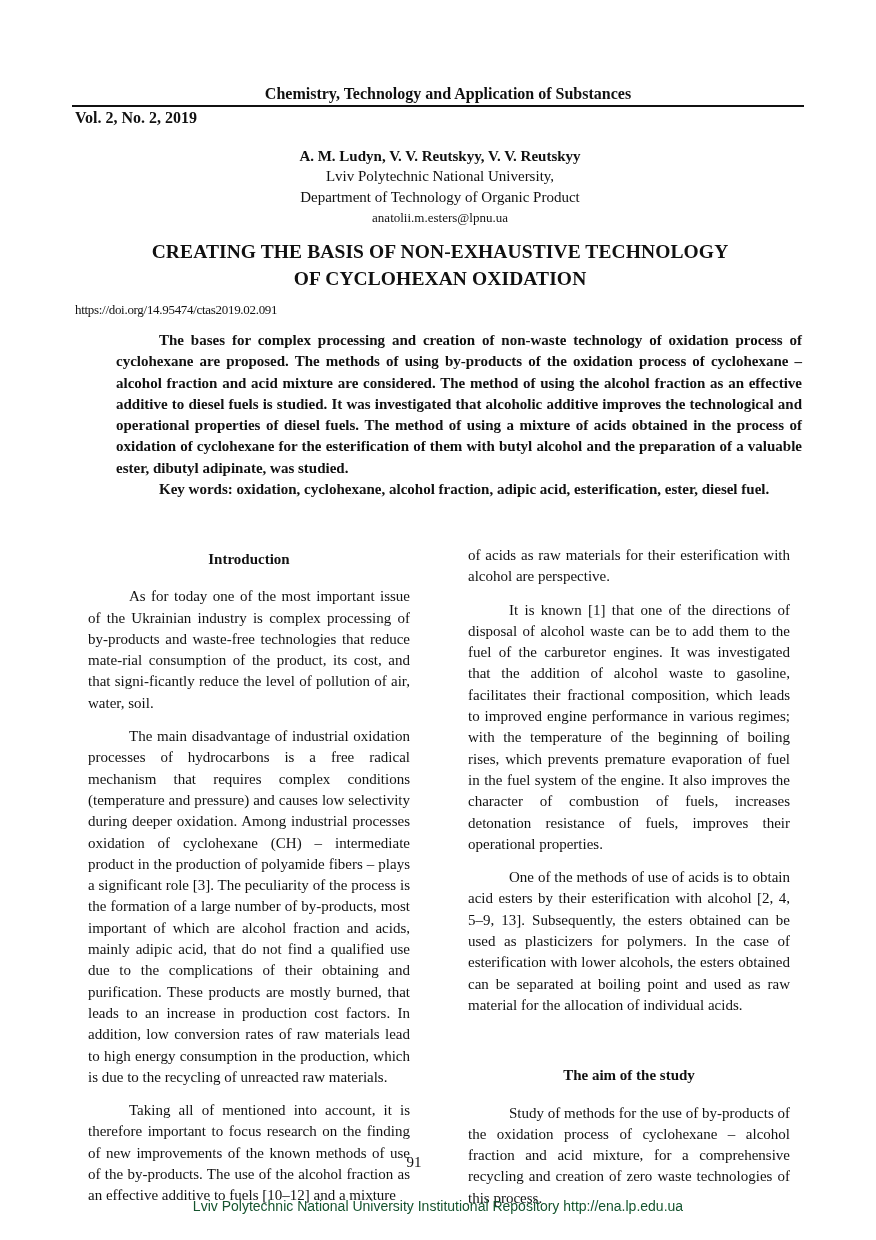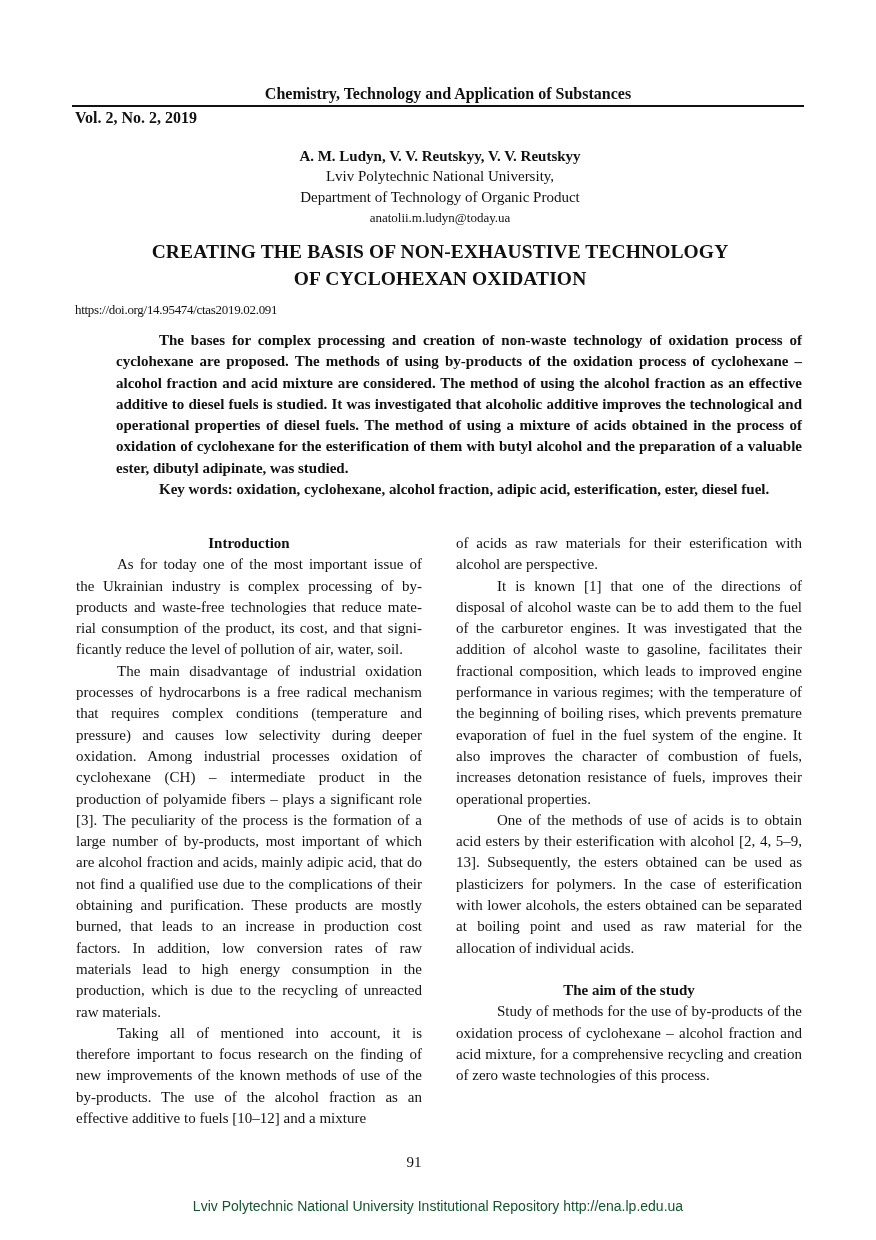--- a/index.html
+++ b/index.html
@@ -15,40 +15,40 @@
   .email { font-size: 13px; line-height: 19px; }
   .title { position: absolute; left: 76px; width: 728px; top: 238px; text-align: center;
            font-weight: bold; font-size: 19.5px; line-height: 27px; letter-spacing: 0.1px; }
   .doi { position: absolute; left: 75px; top: 301px; font-size: 13px; line-height: 18px; letter-spacing: -0.3px; }
   .abstract { position: absolute; left: 116px; width: 686px; top: 330px;
               font-weight: bold; font-size: 15px; line-height: 21.3px; text-align: justify; }
   .abstract p { margin: 0; text-indent: 43px; }
   .col { position: absolute; top: 533px; width: 346px; font-size: 15px; line-height: 21.3px; text-align: justify; }
   .col-left { left: 76px; }
   .col-right { left: 456px; }
-  .col h3 { margin: 0; font-size: 15px; line-height: 21.3px; text-align: center; font-weight: bold; }
-  .col p { margin: 0; text-indent: 41px; }
+  .col h3 { margin: 16px; font-size: 15px; line-height: 21.3px; text-align: center; font-weight: bold; }
+  .col p { margin: 12px; text-indent: 41px; }
   .col p.noindent { text-indent: 0; }
   .col .gap { height: 21px; }
   .page-num { position: absolute; left: 0; width: 828px; top: 1152px; text-align: center; font-size: 15px; line-height: 20px; }
   .repo { position: absolute; left: 0; width: 876px; top: 1196px; text-align: center;
           font-family: "Liberation Sans", "DejaVu Sans", sans-serif; font-size: 14px; line-height: 20px; color: #14532d; }
 </style>
 </head>
 <body>
 
 <div class="journal-title">Chemistry, Technology and Application of Substances</div>
 <div class="header-rule"></div>
 <div class="vol">Vol. 2, No. 2, 2019</div>
 
 <div class="authors-block">
   <div class="authors">A. M. Ludyn, V. V. Reutskyy, V. V. Reutskyy</div>
   <div class="affil">Lviv Polytechnic National University,</div>
   <div class="affil">Department of Technology of Organic Product</div>
-  <div class="email">anatolii.m.ludyn@today.ua</div>
+  <div class="email">anatolii.m.esters@lpnu.ua</div>
 </div>
 
 <div class="title">
   <div>CREATING THE BASIS OF NON-EXHAUSTIVE TECHNOLOGY</div>
   <div>OF CYCLOHEXAN OXIDATION</div>
 </div>
 
 <div class="doi">https://doi.org/14.95474/ctas2019.02.091</div>
 
 <div class="abstract">

